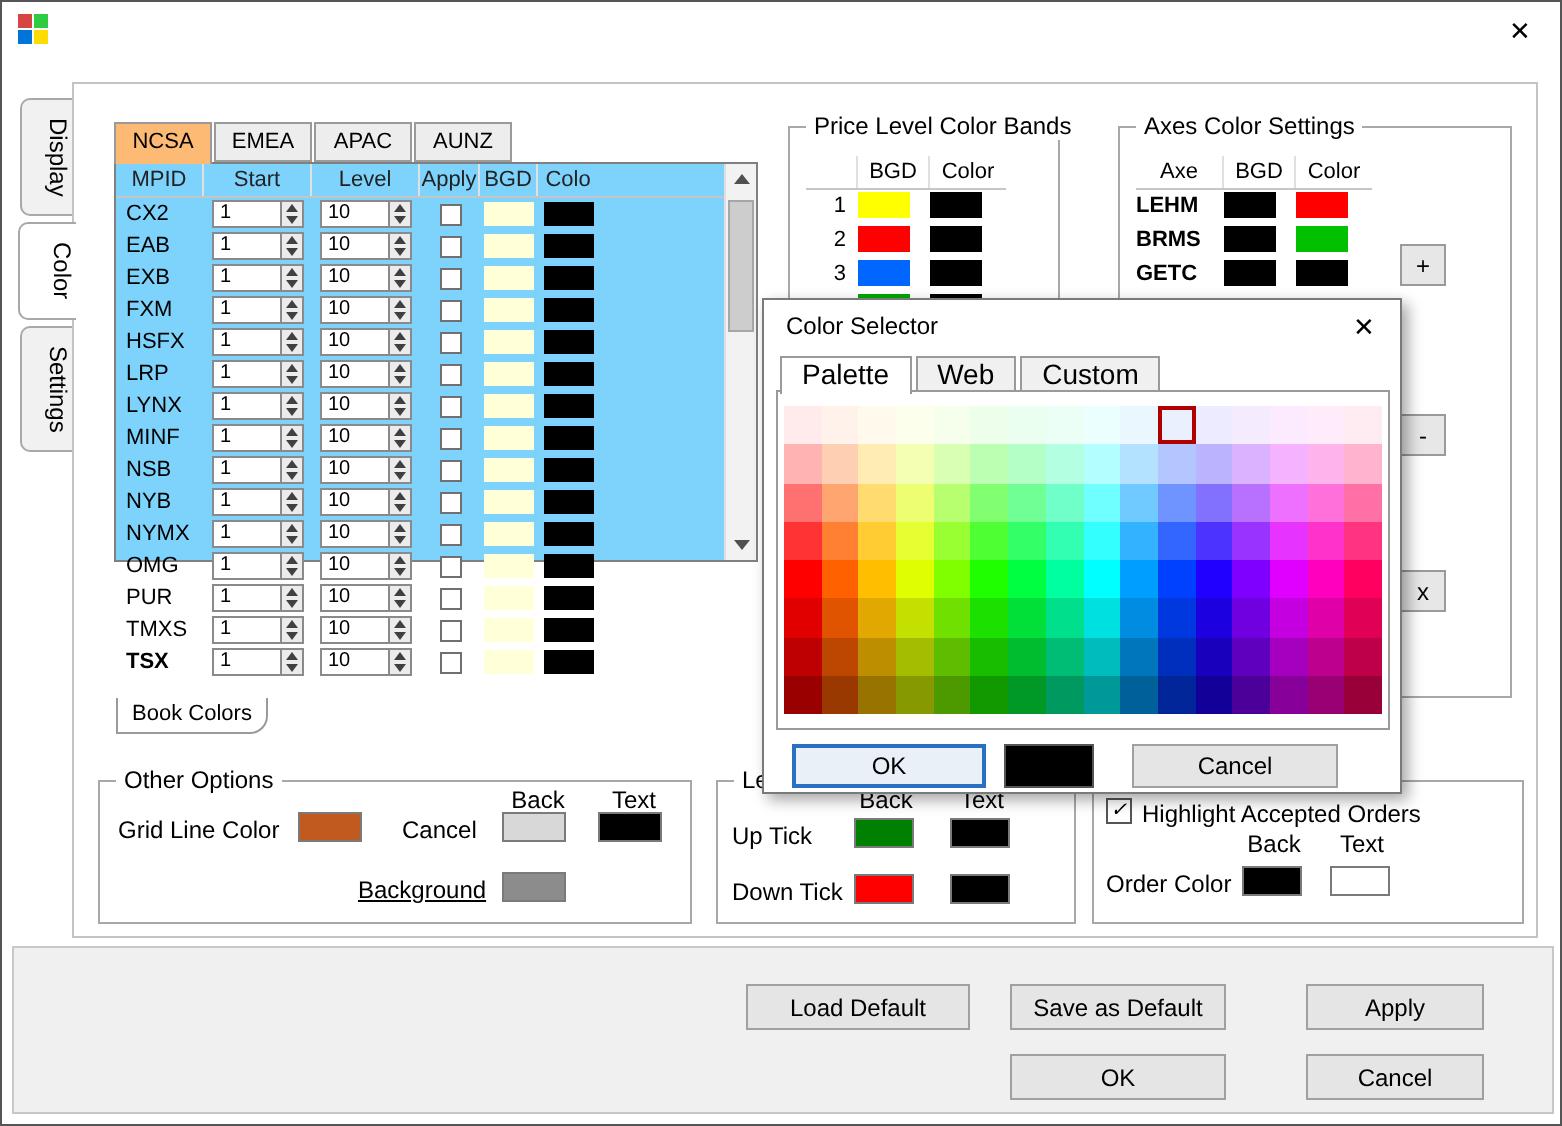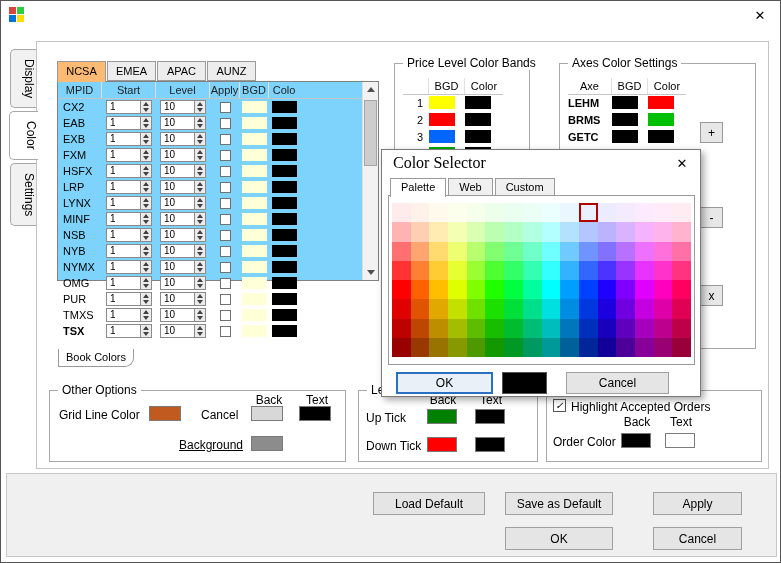--- a/index.html
+++ b/index.html
@@ -64,24 +64,24 @@
   
   .lbl{position:absolute;font-size:12px;white-space:nowrap;}
   .collbl{position:absolute;font-size:12px;text-align:center;}
   .bsw{position:absolute;width:32px;height:15px;border:1px solid #7a7a7a;box-sizing:border-box;}
   .cb2{position:absolute;width:13px;height:13px;border:1px solid #555;background:#fff;box-sizing:border-box;display:flex;align-items:center;justify-content:center;font-size:10px;line-height:11px;}
   
   .footer{position:absolute;left:5px;top:472px;width:771px;height:84px;background:#f0f0f0;border:1px solid #c8c8c8;box-sizing:border-box;}
   .btn{position:absolute;height:23px;background:#e5e5e5;border:1px solid #a0a0a0;box-sizing:border-box;display:flex;align-items:center;justify-content:center;font-size:12px;z-index:2;}
   
   .popup{position:absolute;left:380px;top:148px;width:320px;height:248px;background:#fff;border:1px solid #7a7a7a;box-sizing:border-box;box-shadow:3px 3px 7px rgba(0,0,0,0.35);z-index:10;}
-  .ptitle{height:26px;display:flex;align-items:center;padding-left:11px;font-size:16px;font-family:Liberation Serif, serif;}
+  .ptitle{height:26px;display:flex;align-items:center;padding-left:11px;font-size:12px;}
   .pclose{position:absolute;right:6px;top:3px;width:24px;height:20px;display:flex;align-items:center;justify-content:center;font-size:13px;}
   .ptabs{position:absolute;left:8px;top:28px;display:flex;z-index:2;}
-  .ptab{box-sizing:border-box;height:18px;line-height:16px;padding:0 10px;font-size:11px;background:#f0f0f0;border:1px solid #9a9a9a;margin-right:2px;}
+  .ptab{box-sizing:border-box;height:18px;line-height:16px;padding:0 10px;font-size:14px;background:#f0f0f0;border:1px solid #9a9a9a;margin-right:2px;}
   .ptab.sel{background:#fff;height:19px;border-bottom:none;}
   .pcontent{position:absolute;left:6px;top:45px;width:307px;height:170px;border:1px solid #9a9a9a;box-sizing:border-box;}
   .palette{position:absolute;left:10px;top:53px;width:299px;height:154px;display:grid;grid-template-columns:repeat(16,1fr);grid-template-rows:repeat(8,1fr);}
   .pcell{width:100%;height:100%;}
   .selcell{outline:2px solid #b00000;outline-offset:-2px;z-index:2;}
   .pok{position:absolute;left:14px;top:222px;width:97px;height:22px;background:#e9f0f7;border:1px solid #2a70c2;box-shadow:inset 0 0 0 1px #2a70c2;box-sizing:border-box;display:flex;align-items:center;justify-content:center;font-size:12px;}
   .pswatch{position:absolute;left:120px;top:222px;width:45px;height:22px;border:1px solid #555;box-sizing:border-box;}
   .pcancel{position:absolute;left:184px;top:222px;width:103px;height:22px;background:#e5e5e5;border:1px solid #a0a0a0;box-sizing:border-box;display:flex;align-items:center;justify-content:center;font-size:12px;}
 </style>
 </head>

